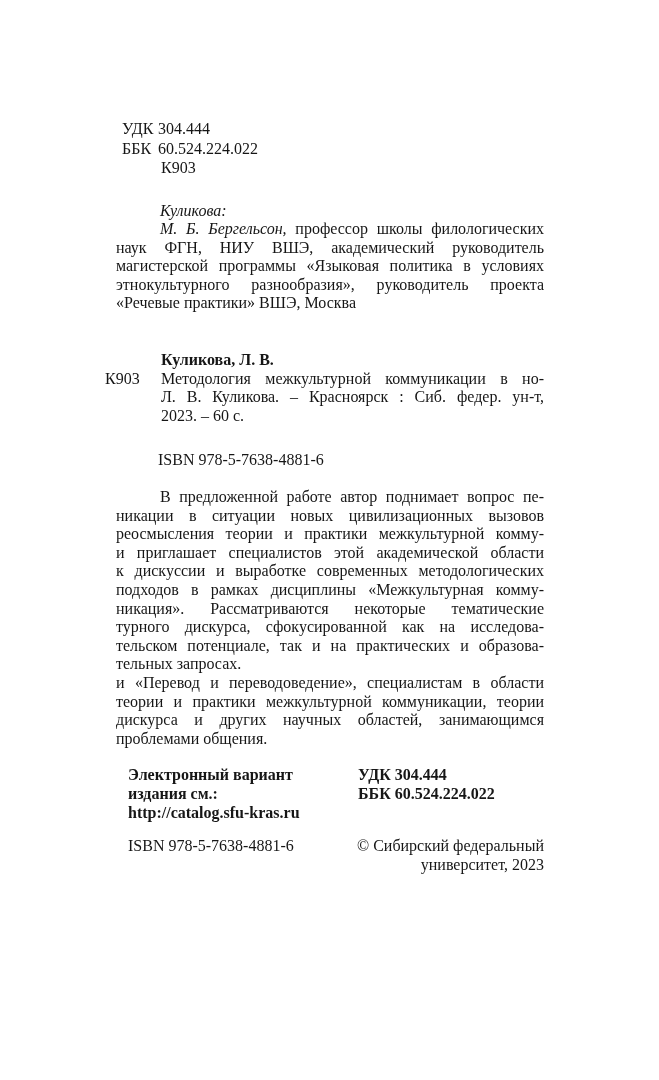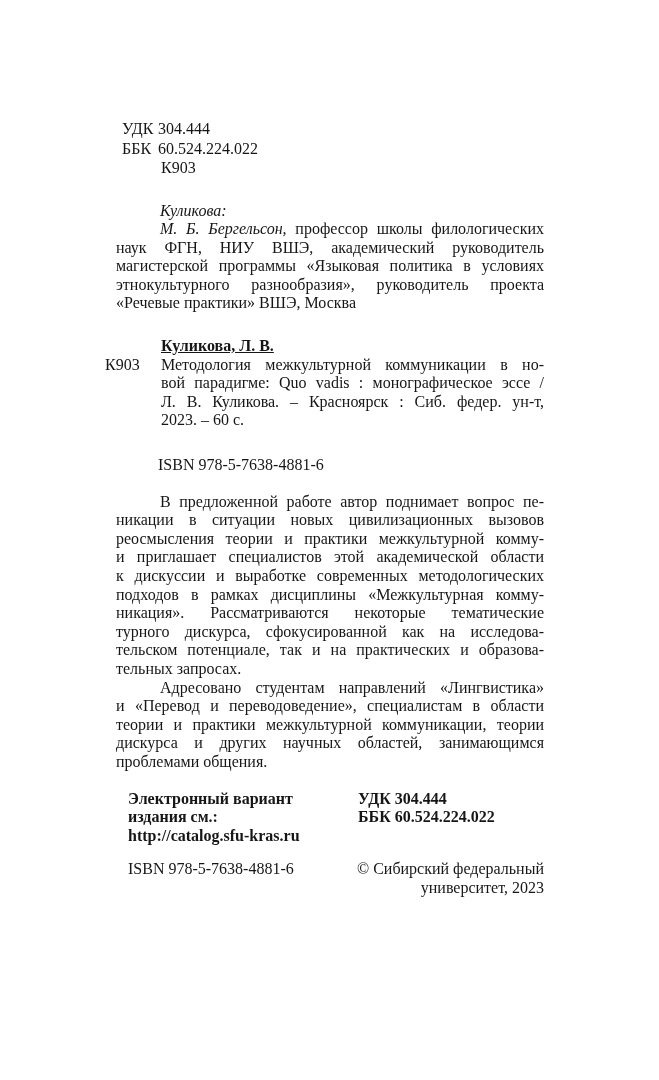--- a/index.html
+++ b/index.html
@@ -27,21 +27,21 @@
   .code-label{width:36px;margin-left:6px;flex:0 0 auto;}
   .code-value{flex:0 0 auto;}
   .code-value.sign{margin-left:3px;}
 
   
   .reviewer{margin-top:24px;}
   .rev-heading{padding-left:44px;}
   .rev-para{margin:0;text-align:justify;text-indent:44px;}
 
   
-  .author{margin-top:24px;padding-left:45px;text-decoration:underline;}
+  .author{margin-top:38px;padding-left:45px;}
   .catalog{margin-left:45px;width:383px;}
   .cat-first{position:relative;}
   .cat-code{position:absolute;left:-56px;top:0;}
 
   .tline{text-align:left;}
   .jline{text-align:justify;text-align-last:justify;}
   .indent{padding-left:44px;}
 
   .isbn-mid{margin-top:26px;padding-left:42px;}
 
@@ -80,39 +80,37 @@
       <p class="rev-para"><span class="italic">М. Б. Бергельсон,</span><span> профессор школы филологических наук ФГН, НИУ ВШЭ, академический руководитель магистерской программы «Языковая политика в условиях этнокультурного разнообразия», руководитель проекта «Речевые практики» ВШЭ, Москва</span></p>
     </div>
 
     <div class="author bold">Куликова, Л. В.</div>
 
     <div class="catalog">
       <div class="cat-first">
         <span class="cat-code">К903</span>
         <div class="tline jline">Методология межкультурной коммуникации в но-</div>
       </div>
-      <div class="tline jline">вой парадигме: Quo vadis : монографическое эссе /</div>
       <div class="tline jline">Л. В. Куликова. – Красноярск : Сиб. федер. ун-т,</div>
       <div class="tline">2023. – 60 с.</div>
     </div>
 
     <div class="isbn-mid">ISBN 978-5-7638-4881-6</div>
 
     <div class="annotation">
       <div class="tline jline indent">В предложенной работе автор поднимает вопрос пе-</div>
       <div class="tline jline">никации в ситуации новых цивилизационных вызовов</div>
       <div class="tline jline">реосмысления теории и практики межкультурной комму-</div>
       <div class="tline jline">и приглашает специалистов этой академической области</div>
       <div class="tline jline">к дискуссии и выработке современных методологических</div>
       <div class="tline jline">подходов в рамках дисциплины «Межкультурная комму-</div>
       <div class="tline jline">никация». Рассматриваются некоторые тематические</div>
       <div class="tline jline">турного дискурса, сфокусированной как на исследова-</div>
       <div class="tline jline">тельском потенциале, так и на практических и образова-</div>
       <div class="tline">тельных запросах.</div>
-      <div class="tline jline indent">Адресовано студентам направлений «Лингвистика»</div>
       <div class="tline jline">и «Перевод и переводоведение», специалистам в области</div>
       <div class="tline jline">теории и практики межкультурной коммуникации, теории</div>
       <div class="tline jline">дискурса и других научных областей, занимающимся</div>
       <div class="tline">проблемами общения.</div>
     </div>
 
     <div class="footer">
       <div class="footer-cols">
         <div class="f-left bold">
           <div>Электронный вариант</div>

